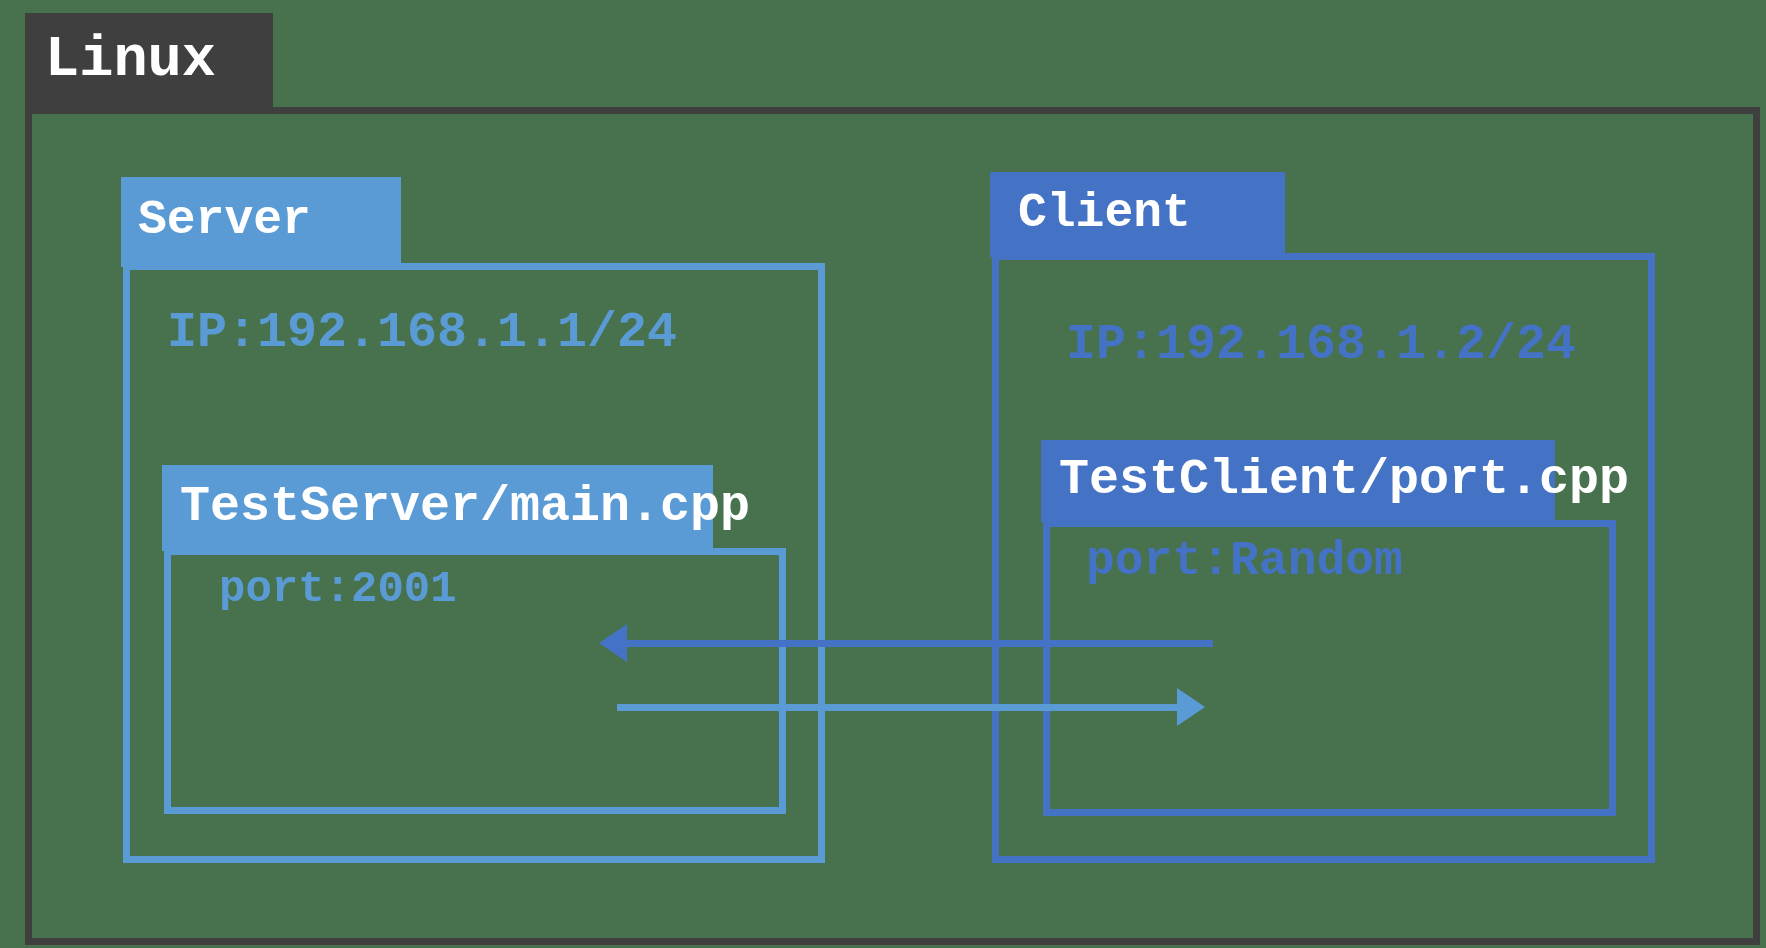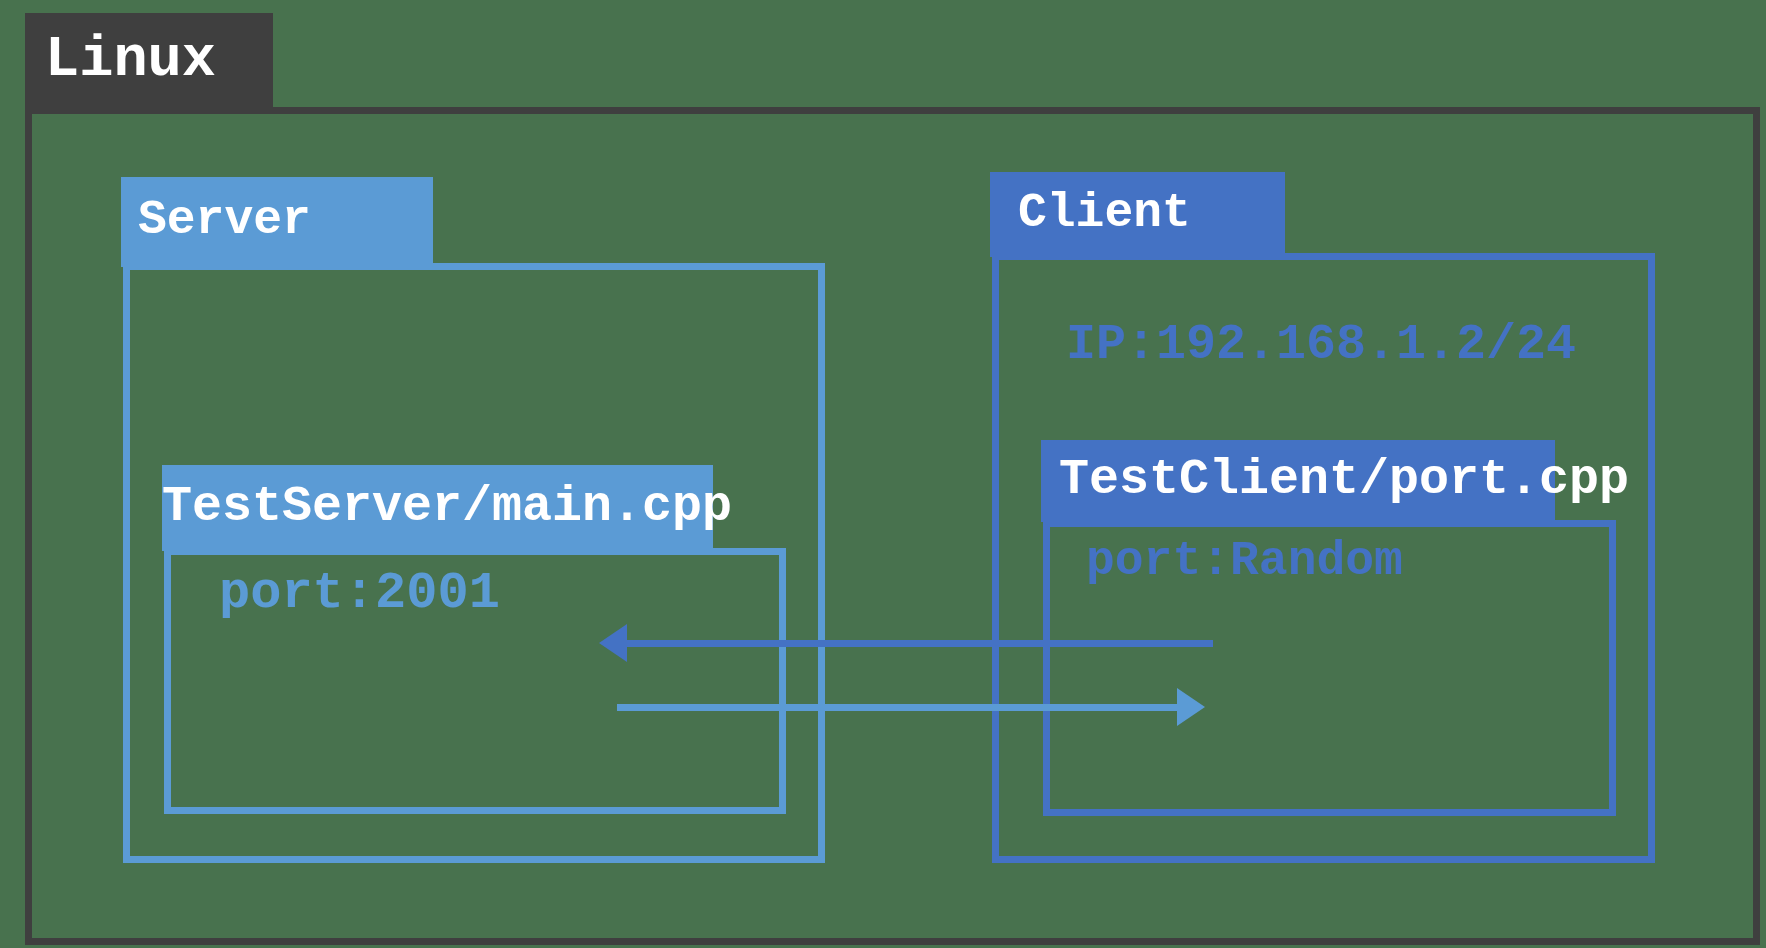--- a/index.html
+++ b/index.html
@@ -30,21 +30,21 @@
     z-index:2;
   }
   .linux-box{
     left:25px;top:107px;width:1735px;height:838px;
     border:7px solid var(--dark-gray);
     z-index:0;
   }
 
   
   .server-tab{
-    left:121px;top:177px;width:312px;height:90px;
+    left:121px;top:177px;width:280px;height:90px;
     background:var(--light-blue);
     color:var(--white);
     font-size:48px;line-height:86px;
     padding-left:17px;
     z-index:2;
   }
   .server-box{
     left:123px;top:263px;width:702px;height:600px;
     border:7px solid var(--light-blue);
     z-index:1;
@@ -53,31 +53,32 @@
     left:167px;top:303px;
     color:var(--light-blue);
     font-size:50px;line-height:1.2;
     z-index:2;
   }
   .testserver-tab{
     left:162px;top:465px;width:551px;height:86px;
     background:var(--light-blue);
     color:var(--white);
     font-size:50px;line-height:84px;
+    padding-left:18px;
     z-index:3;
   }
   .testserver-box{
     left:164px;top:548px;width:622px;height:266px;
     border:7px solid var(--light-blue);
     z-index:2;
   }
   .server-port{
     left:219px;top:563px;
     color:var(--light-blue);
-    font-size:52px;line-height:1.2;
+    font-size:44px;line-height:1.2;
     z-index:3;
   }
 
   
   .client-tab{
     left:990px;top:172px;width:295px;height:85px;
     background:var(--dark-blue);
     color:var(--white);
     font-size:48px;line-height:82px;
     padding-left:28px;
@@ -143,20 +144,21 @@
 </head>
 <body>
 
 <div class="stage">
 
   <div class="abs linux-tab">Linux</div>
   <div class="abs linux-box"></div>
 
   <div class="abs server-tab">Server</div>
   <div class="abs server-box"></div>
+  <div class="abs server-ip">IP:192.168.1.1/24</div>
   <div class="abs testserver-tab">TestServer/main.cpp</div>
   <div class="abs testserver-box"></div>
   <div class="abs server-port">port:2001</div>
 
   <div class="abs client-tab">Client</div>
   <div class="abs client-box"></div>
   <div class="abs client-ip">IP:192.168.1.2/24</div>
   <div class="abs testclient-tab">TestClient/port.cpp</div>
   <div class="abs testclient-box"></div>
   <div class="abs client-port">port:Random</div>

